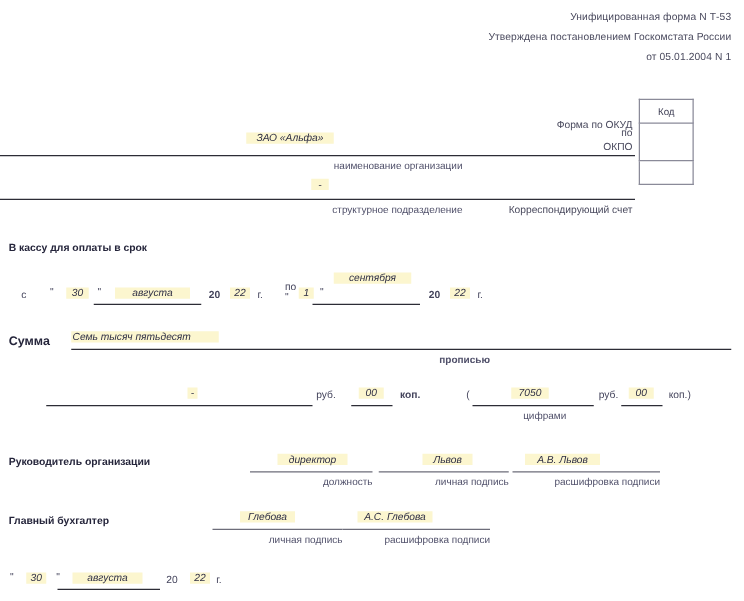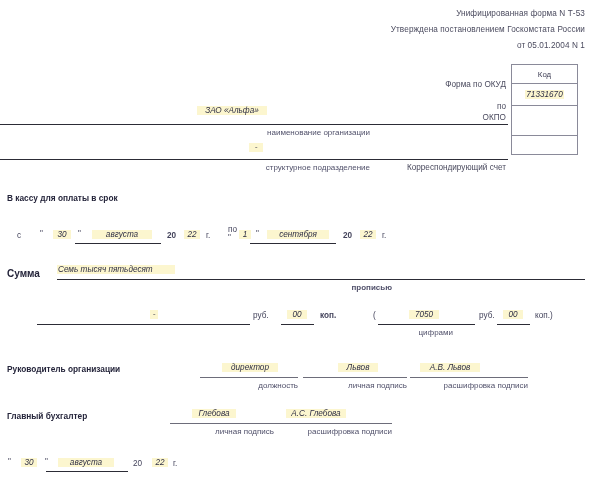--- a/index.html
+++ b/index.html
@@ -24,22 +24,22 @@
     color: #4a4a5e;
     text-align: right;
     letter-spacing: 0.1px;
     white-space: nowrap;
   }
 
   
   .code-table {
     position: absolute;
     left: 511px;
-    top: 64px;
-    width: 67px;
+    top: 79px;
+    width: 44px;
     border-collapse: collapse;
   }
   .code-table td {
     border: 1px solid #8a8a99;
     height: 19px;
     text-align: center;
     vertical-align: middle;
     font-size: 7.8px;
     color: #3f3f55;
     padding: 0;
@@ -113,36 +113,31 @@
 <body>
 
 <div class="abs hdr-line" style="left:300px; top:9px; width:285px;">Унифицированная форма N Т-53</div>
 <div class="abs hdr-line" style="left:300px; top:25px; width:285px;">Утверждена постановлением Госкомстата России</div>
 <div class="abs hdr-line" style="left:300px; top:41px; width:285px;">от 05.01.2004 N 1</div>
 
 <table class="code-table">
   <tbody>
       <tr>
     <td>Код</td>
-  </tr>
-  <tr>
-    <td class="tall">
-      <span class="filled" style="position:static; display:inline-block;">71331670</span>
-    </td>
   </tr>
   <tr>
     <td class="blank-tall"></td>
   </tr>
   <tr>
     <td></td>
   </tr>
 </tbody>
   </table>
 
-<div class="tbl-label" style="left:320px; top:80px; width:186px;">Форма по ОКУД</div>
+<div class="tbl-label" style="left:320px; top:95px; width:186px;">Форма по ОКУД</div>
 <div class="tbl-label" style="left:320px; top:102px; width:186px;">по</div>
 <div class="tbl-label" style="left:320px; top:113px; width:186px;">ОКПО</div>
 <div class="tbl-label" style="left:320px; top:163px; width:186px;">Корреспондирующий счет</div>
 
 <div class="filled" style="left:197px; top:106px; width:70px;">ЗАО «Альфа»</div>
 <div class="rule" style="left:0px; top:124px; width:508px;"></div>
 <div class="caption" style="left:100px; top:128px; width:270px;">наименование организации</div>
 
 <div class="filled" style="left:249px; top:143px; width:14px;">-</div>
 <div class="rule" style="left:0px; top:159px; width:508px;"></div>
@@ -157,21 +152,21 @@
 <div class="filled" style="left:92px; top:230px; width:60px;">августа</div>
 <div class="rule" style="left:75px; top:243px; width:86px;"></div>
 <div class="plain-label" style="left:167px; top:231px; font-weight:bold;">20</div>
 <div class="filled" style="left:184px; top:230px; width:16px;">22</div>
 <div class="plain-label" style="left:206px; top:231px;">г.</div>
 
 <div class="plain-label" style="left:228px; top:225px;">по</div>
 <div class="qm" style="left:228px; top:233px;">"</div>
 <div class="filled" style="left:239px; top:230px; width:12px;">1</div>
 <div class="qm" style="left:256px; top:229px;">"</div>
-<div class="filled" style="left:267px; top:230px; width:62px;font-style:italic;">сентября</div>
+<div class="filled" style="left:267px; top:218px; width:62px;font-style:italic;">сентября</div>
 <div class="rule" style="left:250px; top:243px; width:86px;"></div>
 <div class="plain-label" style="left:343px; top:231px; font-weight:bold;">20</div>
 <div class="filled" style="left:360px; top:230px; width:16px;">22</div>
 <div class="plain-label" style="left:382px; top:231px;">г.</div>
 
 <div class="bold-label" style="left:7px; top:268px; font-weight:bold; font-size:10px;">Сумма</div>
 <div class="filled" style="left:57px; top:265px; width:118px; text-align:left;">Семь тысяч пятьдесят</div>
 <div class="rule" style="left:57px; top:279px; width:528px;"></div>
 <div class="caption" style="left:232px; top:283px; width:160px;font-weight:bold;">прописью</div>
 

